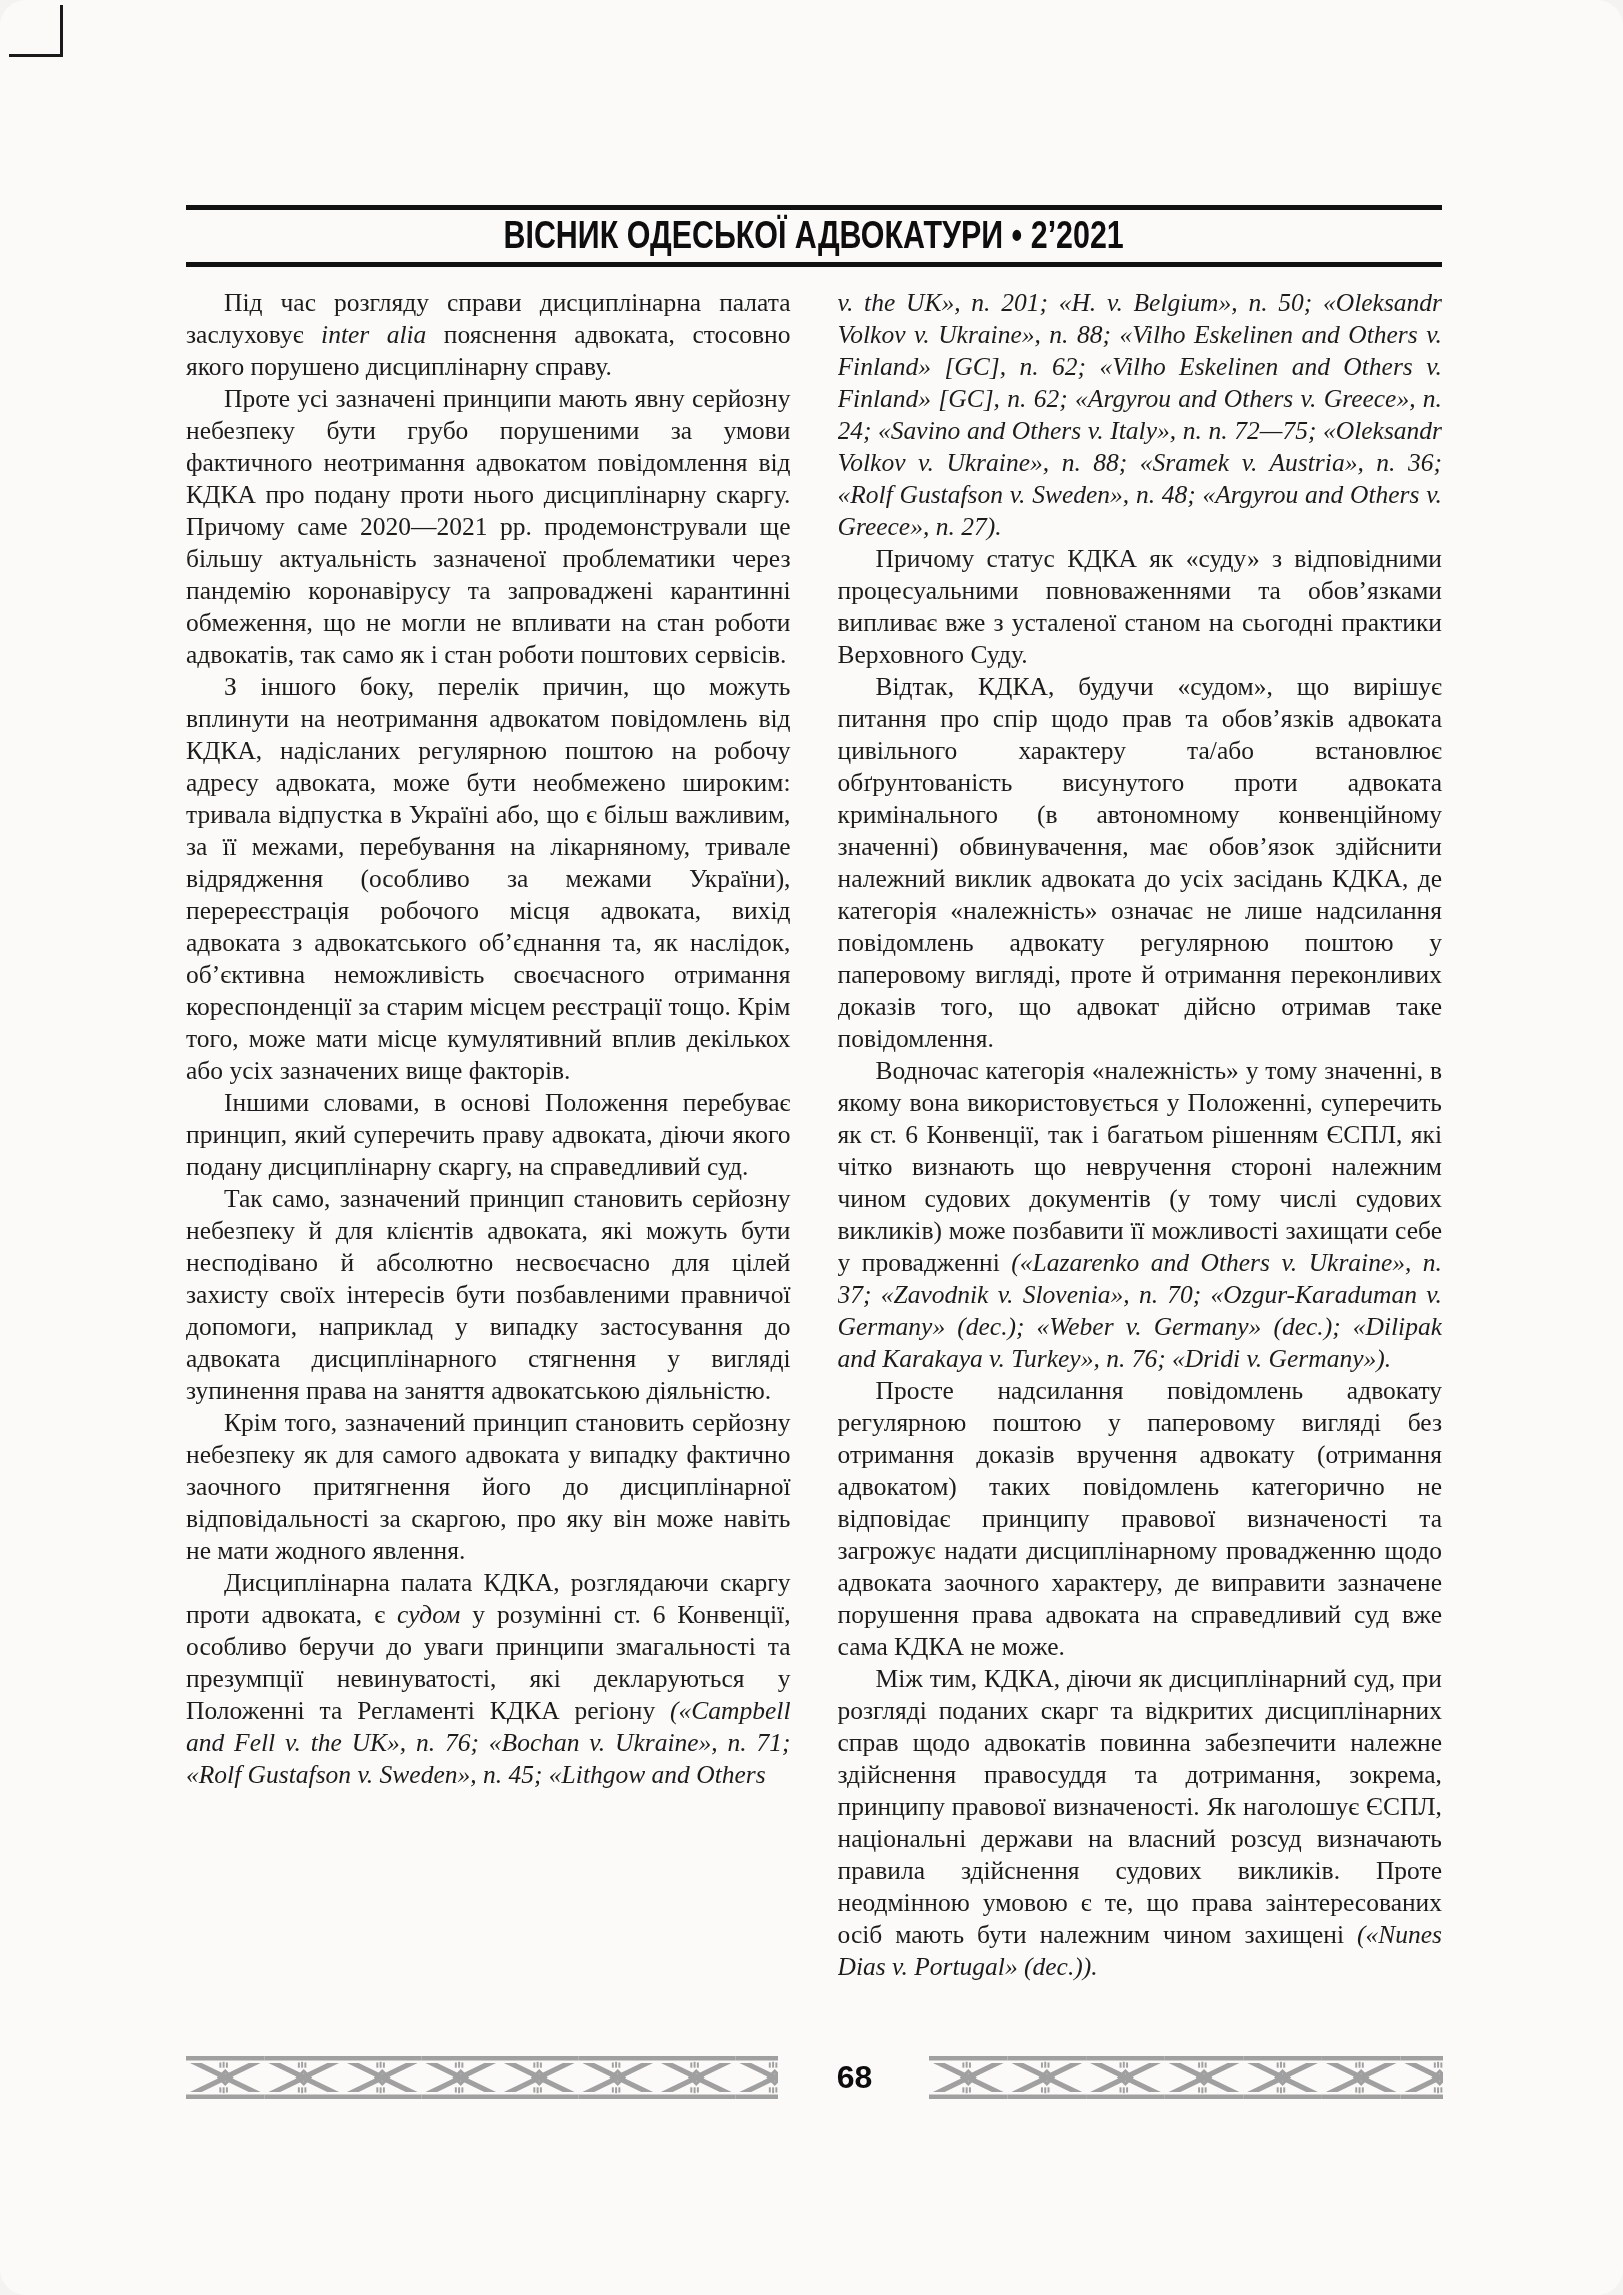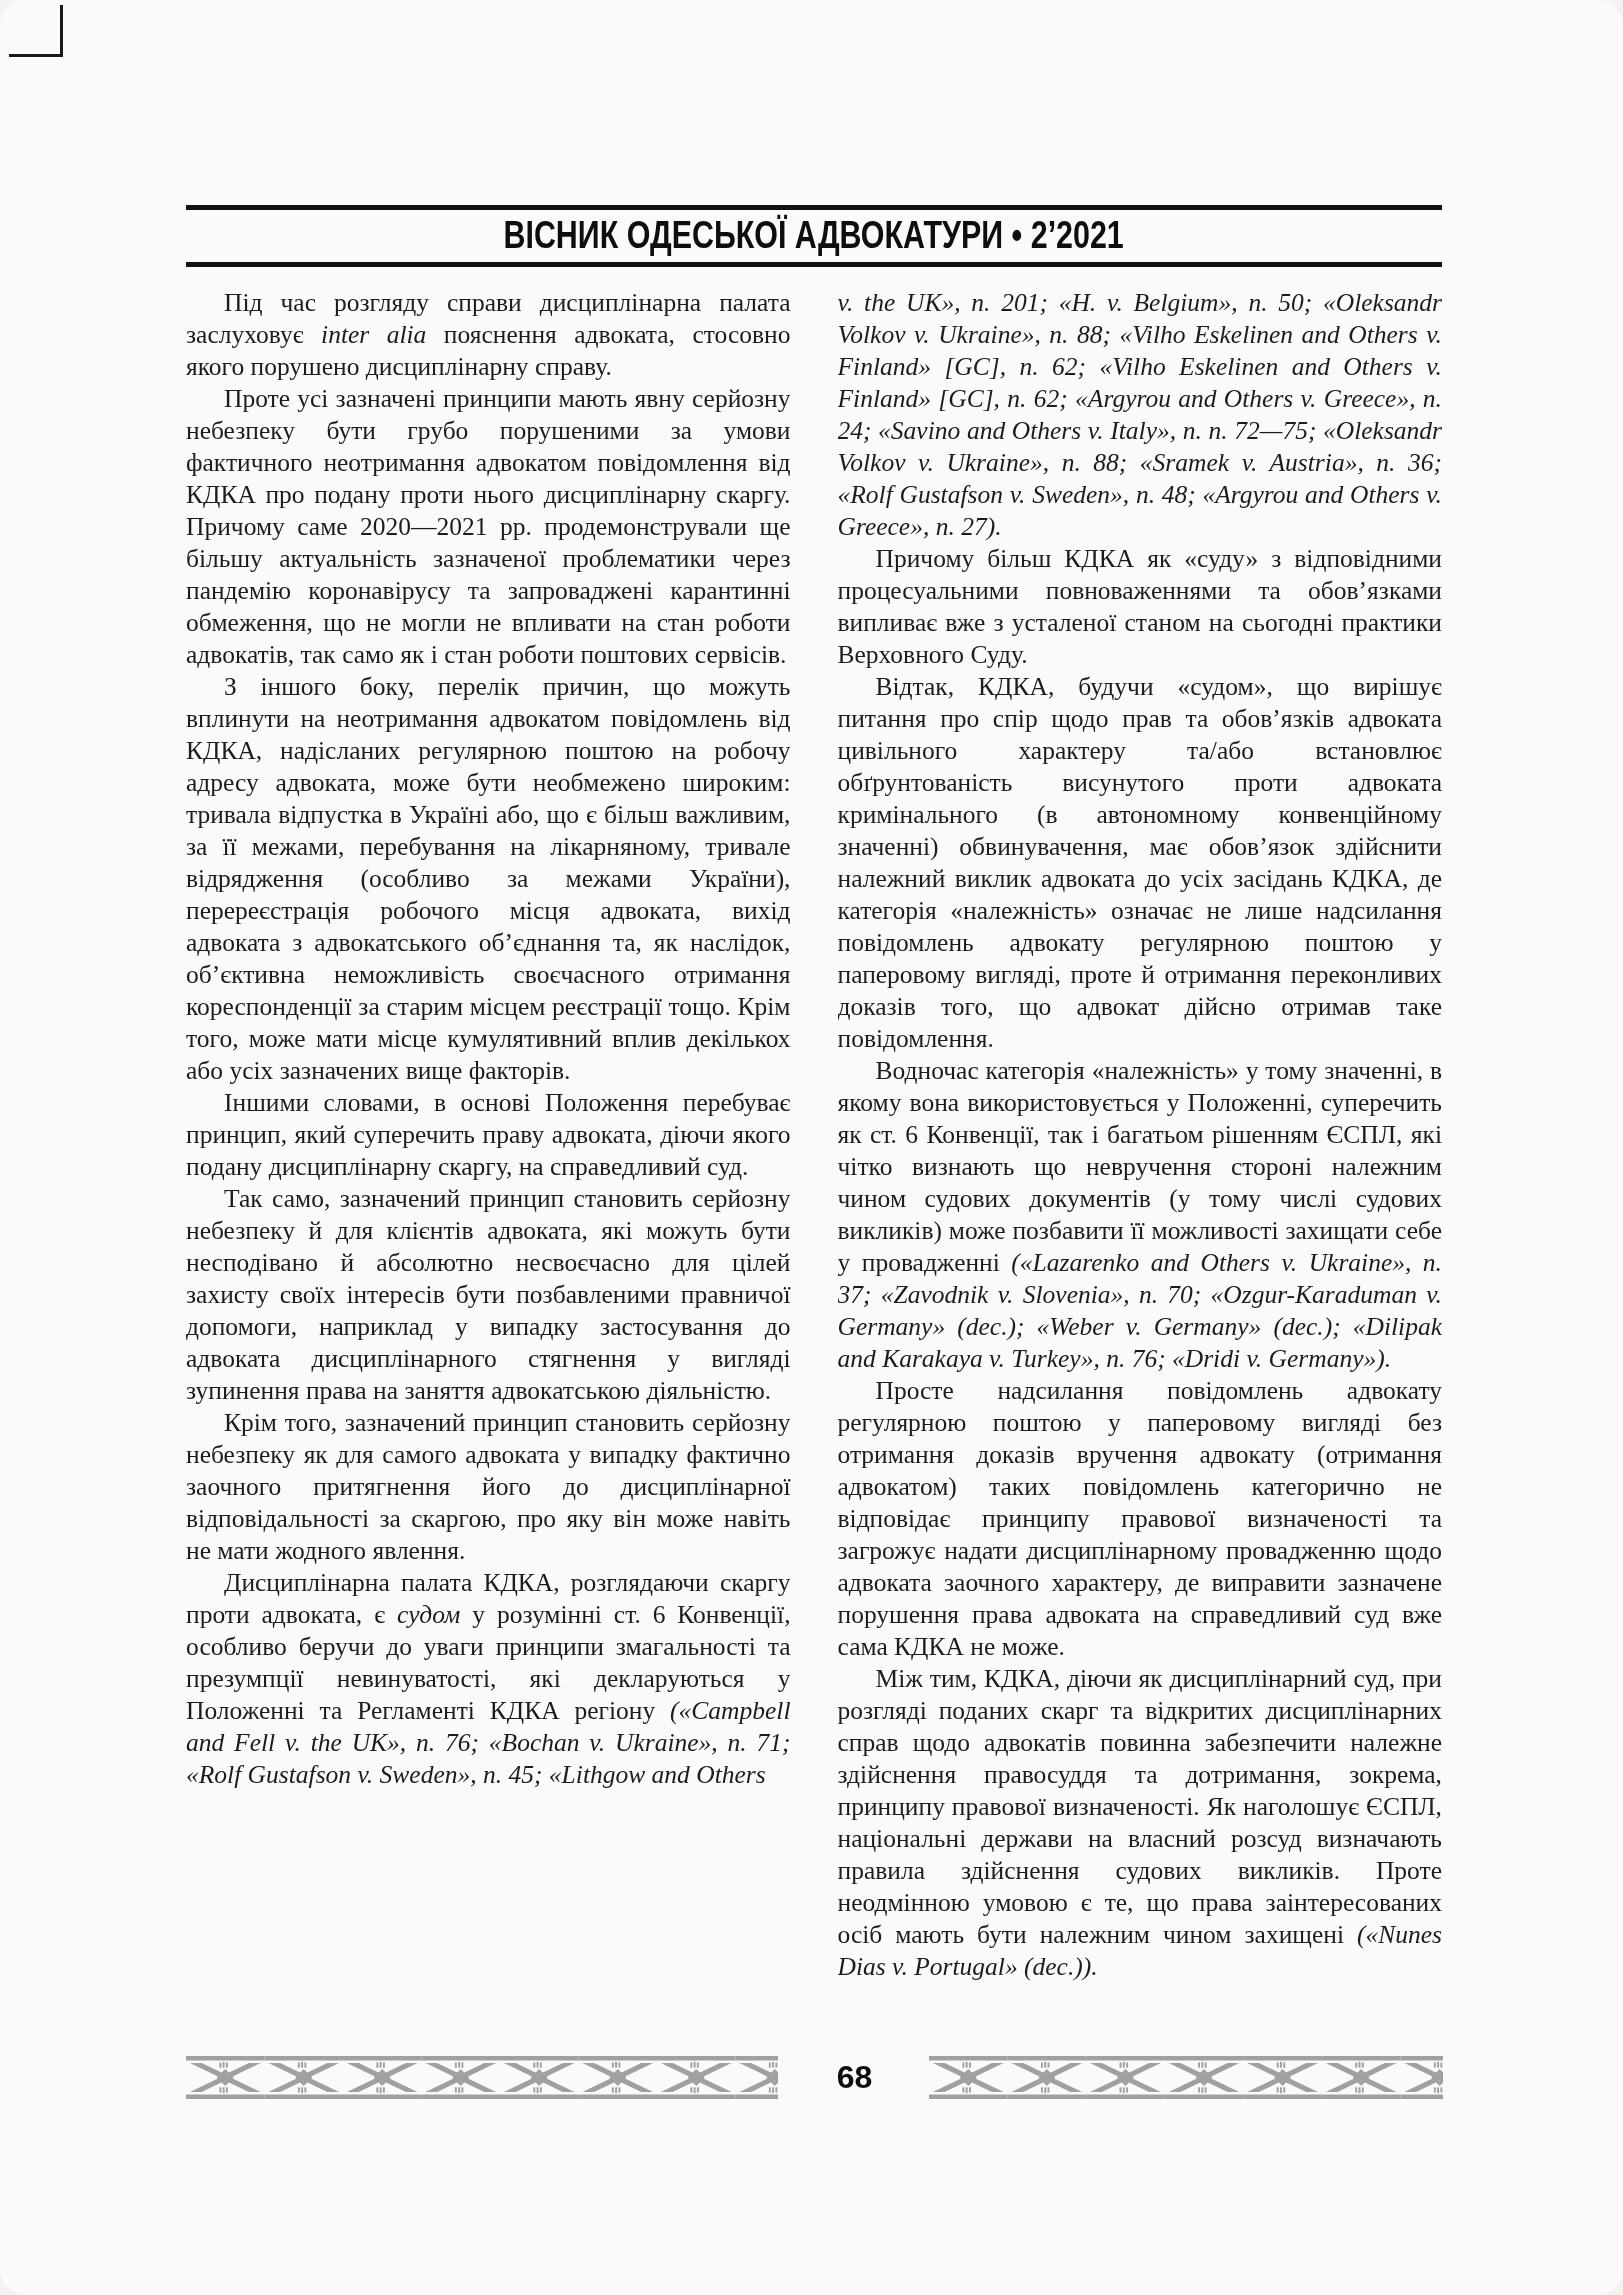--- a/index.html
+++ b/index.html
@@ -68,21 +68,21 @@
         <p class="para"><span>Під час розгляду справи дисциплінарна палата заслуховує </span><i>inter alia</i><span> пояснення адвоката, стосовно якого порушено дисциплінарну справу.</span></p>
         <p class="para"><span>Проте усі зазначені принципи мають явну серйозну небезпеку бути грубо порушеними за умови фактичного неотримання адвокатом повідомлення від КДКА про подану проти нього дисциплінарну скаргу. Причому саме 2020—2021 рр. продемонстрували ще більшу актуальність зазначеної проблематики через пандемію коронавірусу та запроваджені карантинні обмеження, що не могли не впливати на стан роботи адвокатів, так само як і стан роботи поштових сервісів.</span></p>
         <p class="para"><span>З іншого боку, перелік причин, що можуть вплинути на неотримання адвокатом повідомлень від КДКА, надісланих регулярною поштою на робочу адресу адвоката, може бути необмежено широким: тривала відпустка в Україні або, що є більш важливим, за її межами, перебування на лікарняному, тривале відрядження (особливо за межами України), перереєстрація робочого місця адвоката, вихід адвоката з адвокатського об’єднання та, як наслідок, об’єктивна неможливість своєчасного отримання кореспонденції за старим місцем реєстрації тощо. Крім того, може мати місце кумулятивний вплив декількох або усіх зазначених вище факторів.</span></p>
         <p class="para"><span>Іншими словами, в основі Положення перебуває принцип, який суперечить праву адвоката, діючи якого подану дисциплінарну скаргу, на справедливий суд.</span></p>
         <p class="para"><span>Так само, зазначений принцип становить серйозну небезпеку й для клієнтів адвоката, які можуть бути несподівано й абсолютно несвоєчасно для цілей захисту своїх інтересів бути позбавленими правничої допомоги, наприклад у випадку застосування до адвоката дисциплінарного стягнення у вигляді зупинення права на заняття адвокатською діяльністю.</span></p>
         <p class="para"><span>Крім того, зазначений принцип становить серйозну небезпеку як для самого адвоката у випадку фактично заочного притягнення його до дисциплінарної відповідальності за скаргою, про яку він може навіть не мати жодного явлення.</span></p>
         <p class="para"><span>Дисциплінарна палата КДКА, розглядаючи скаргу проти адвоката, є </span><i>судом</i><span> у розумінні ст. 6 Конвенції, особливо беручи до уваги принципи змагальності та презумпції невинуватості, які декларуються у Положенні та Регламенті КДКА регіону </span><i>(«Campbell and Fell v. the UK», n. 76; «Bochan v. Ukraine», n. 71; «Rolf Gustafson v. Sweden», n. 45; «Lithgow and Others</i></p>
       </section>
     <section class="col">
         <p class="para noindent"><i>v. the UK», n. 201; «H. v. Belgium», n. 50; «Oleksandr Volkov v. Ukraine», n. 88; «Vilho Eskelinen and Others v. Finland» [GC], n. 62; «Vilho Eskelinen and Others v. Finland» [GC], n. 62; «Argyrou and Others v. Greece», n. 24; «Savino and Others v. Italy», n. n. 72—75; «Oleksandr Volkov v. Ukraine», n. 88; «Sramek v. Austria», n. 36; «Rolf Gustafson v. Sweden», n. 48; «Argyrou and Others v. Greece», n. 27).</i></p>
-        <p class="para"><span>Причому більш КДКА як «суду» з відповідними процесуальними повноваженнями та обов’язками випливає вже з усталеної станом на сьогодні практики Верховного Суду.</span></p>
+        <p class="para"><span>Причому статус КДКА як «суду» з відповідними процесуальними повноваженнями та обов’язками випливає вже з усталеної станом на сьогодні практики Верховного Суду.</span></p>
         <p class="para"><span>Відтак, КДКА, будучи «судом», що вирішує питання про спір щодо прав та обов’язків адвоката цивільного характеру та/або встановлює обґрунтованість висунутого проти адвоката кримінального (в автономному конвенційному значенні) обвинувачення, має обов’язок здійснити належний виклик адвоката до усіх засідань КДКА, де категорія «належність» означає не лише надсилання повідомлень адвокату регулярною поштою у паперовому вигляді, проте й отримання переконливих доказів того, що адвокат дійсно отримав таке повідомлення.</span></p>
         <p class="para"><span>Водночас категорія «належність» у тому значенні, в якому вона використовується у Положенні, суперечить як ст. 6 Конвенції, так і багатьом рішенням ЄСПЛ, які чітко визнають що невручення стороні належним чином судових документів (у тому числі судових викликів) може позбавити її можливості захищати себе у провадженні </span><i>(«Lazarenko and Others v. Ukraine», n. 37; «Zavodnik v. Slovenia», n. 70; «Ozgur-Karaduman v. Germany» (dec.); «Weber v. Germany» (dec.); «Dilipak and Karakaya v. Turkey», n. 76; «Dridi v. Germany»).</i></p>
         <p class="para"><span>Просте надсилання повідомлень адвокату регулярною поштою у паперовому вигляді без отримання доказів вручення адвокату (отримання адвокатом) таких повідомлень категорично не відповідає принципу правової визначеності та загрожує надати дисциплінарному провадженню щодо адвоката заочного характеру, де виправити зазначене порушення права адвоката на справедливий суд вже сама КДКА не може.</span></p>
         <p class="para"><span>Між тим, КДКА, діючи як дисциплінарний суд, при розгляді поданих скарг та відкритих дисциплінарних справ щодо адвокатів повинна забезпечити належне здійснення правосуддя та дотримання, зокрема, принципу правової визначеності. Як наголошує ЄСПЛ, національні держави на власний розсуд визначають правила здійснення судових викликів. Проте неодмінною умовою є те, що права заінтересованих осіб мають бути належним чином захищені </span><i>(«Nunes Dias v. Portugal» (dec.)).</i></p>
       </section>
   </main>
 
   <svg width="0" height="0" aria-hidden="true">
     <defs>
       <g id="orn-unit" fill="#a0a0a0">

